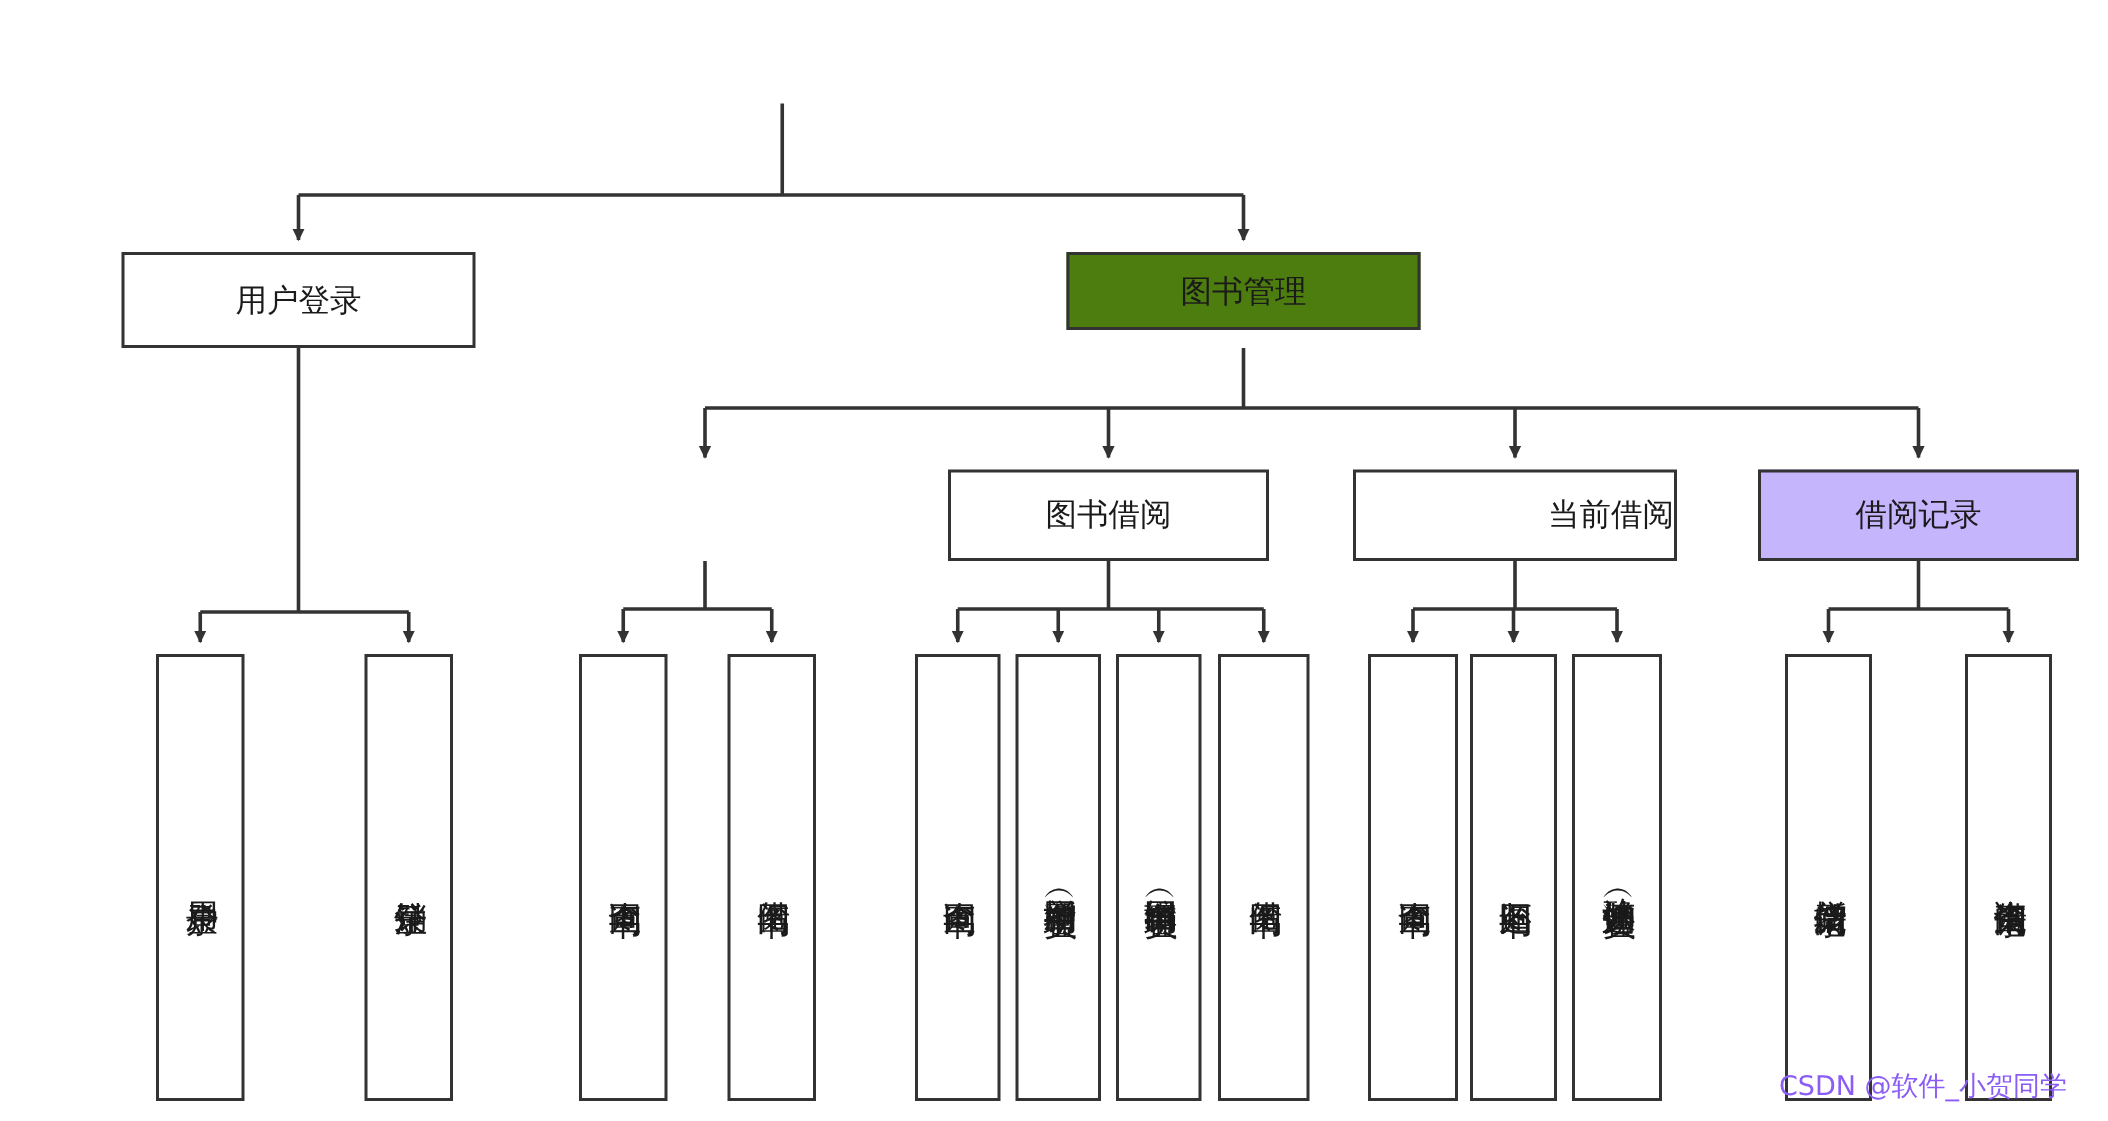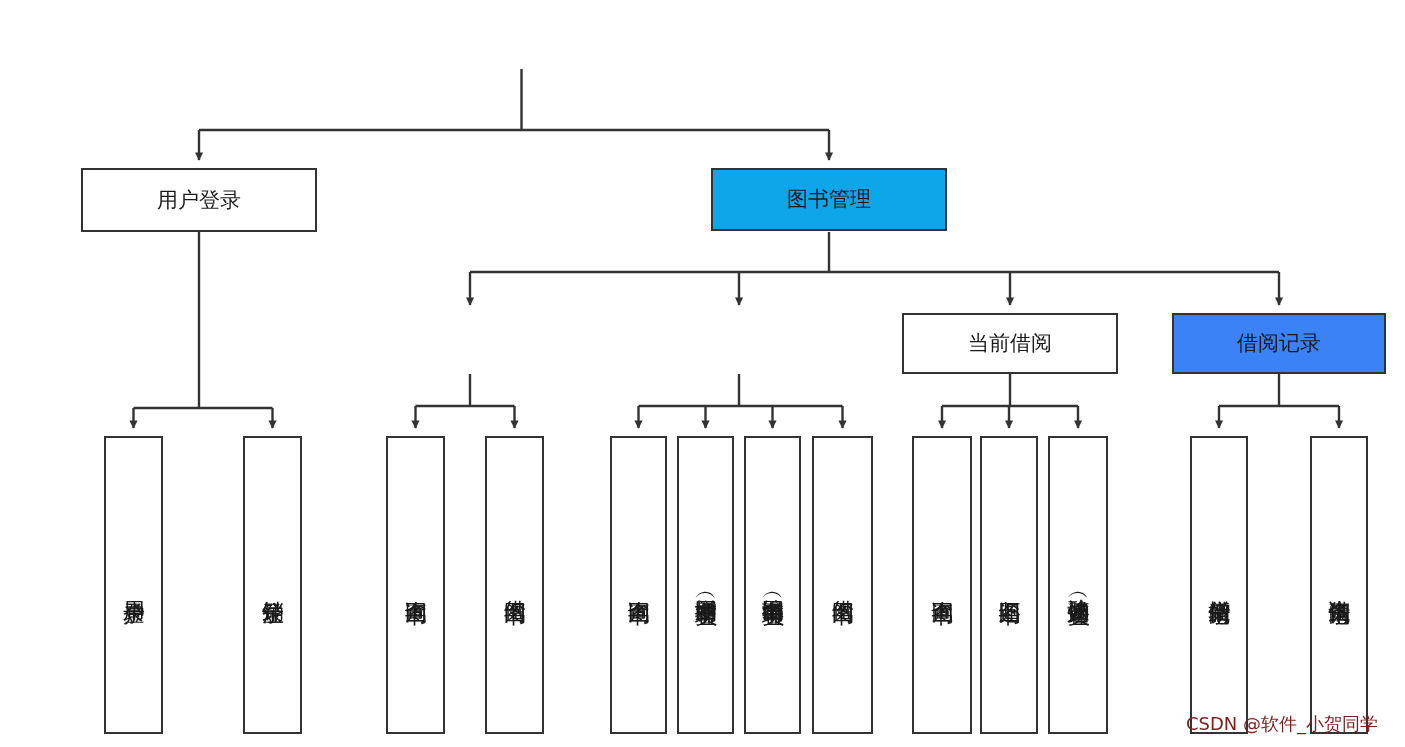--- a/index.html
+++ b/index.html
@@ -121,28 +121,31 @@
       <path d="M1219,406 L1339,406"></path>
       <path d="M1219,406 L1219,428" marker-end="url(#arrow)"></path>
       <path d="M1339,406 L1339,428" marker-end="url(#arrow)"></path>
     </g>
   </svg>
 
 
   <div class="node horiz" style="left: 81px; top: 168px; width: 236px; height: 64px; border-color: rgb(51, 51, 51); background: rgb(255, 255, 255); color: rgb(26, 26, 26);">
     <span class="label">用户登录</span>
   </div>
-  <div class="node horiz" style="left: 711px; top: 168px; width: 236px; height: 63px; border-color: rgb(51, 51, 51); background: #0ea5e9; color: rgb(26, 26, 26);">
+  <div class="node horiz" style="left: 711px; top: 168px; width: 236px; height: 52px; border-color: rgb(51, 51, 51); background: #4d7c0f; color: rgb(26, 26, 26);">
     <span class="label">图书管理</span>
   </div>
 
-  <div class="node horiz" style="left: 902px; top: 313px; width: 216px; height: 61px; border-color: rgb(51, 51, 51); background: rgb(255, 255, 255); color: rgb(26, 26, 26);">
+  <div class="node horiz" style="left: 632px; top: 313px; width: 214px; height: 61px; border-color: rgb(51, 51, 51); background: rgb(255, 255, 255); color: rgb(26, 26, 26);">
+    <span class="label">图书借阅</span>
+  </div>
+  <div class="node horiz" style="left: 902px; top: 313px; width: 216px; height: 61px; border-color: rgb(51, 51, 51); background: rgb(255, 255, 255); color: rgb(26, 26, 26); justify-content: flex-end;">
     <span class="label">当前借阅</span>
   </div>
-  <div class="node horiz" style="left: 1172px; top: 313px; width: 214px; height: 61px; border-color: rgb(51, 51, 51); background: #3b82f6; color: rgb(26, 26, 26);">
+  <div class="node horiz" style="left: 1172px; top: 313px; width: 214px; height: 61px; border-color: rgb(51, 51, 51); background: #c4b5fd; color: rgb(26, 26, 26);">
     <span class="label">借阅记录</span>
   </div>
 
   <div class="node vert" style="left: 104px; top: 436px; width: 59px; height: 298px; border-color: rgb(51, 51, 51); background: rgb(255, 255, 255); color: rgb(26, 26, 26);">
     <span class="label">用户登录</span>
   </div>
   <div class="node vert" style="left: 243px; top: 436px; width: 59px; height: 298px; border-color: rgb(51, 51, 51); background: rgb(255, 255, 255); color: rgb(26, 26, 26);">
     <span class="label">注销登录</span>
   </div>
 
@@ -176,14 +179,14 @@
     <span class="label">确认归还（管理员）</span>
   </div>
 
   <div class="node vert" style="left: 1190px; top: 436px; width: 58px; height: 298px; border-color: rgb(51, 51, 51); background: rgb(255, 255, 255); color: rgb(26, 26, 26);">
     <span class="label">新增借阅记录</span>
   </div>
   <div class="node vert" style="left: 1310px; top: 436px; width: 58px; height: 298px; border-color: rgb(51, 51, 51); background: rgb(255, 255, 255); color: rgb(26, 26, 26);">
     <span class="label">查询借阅记录</span>
   </div>
 
-  <div id="watermark" style="color: #7f1d1d;">CSDN @软件_小贺同学</div>
+  <div id="watermark" style="color: #8b5cf6;">CSDN @软件_小贺同学</div>
 </div>
 
 </body></html>

